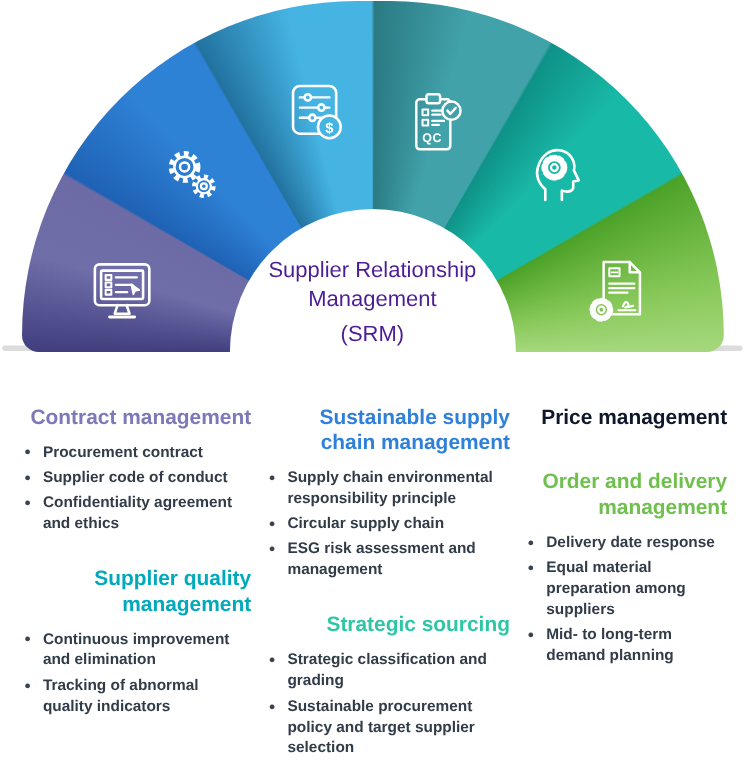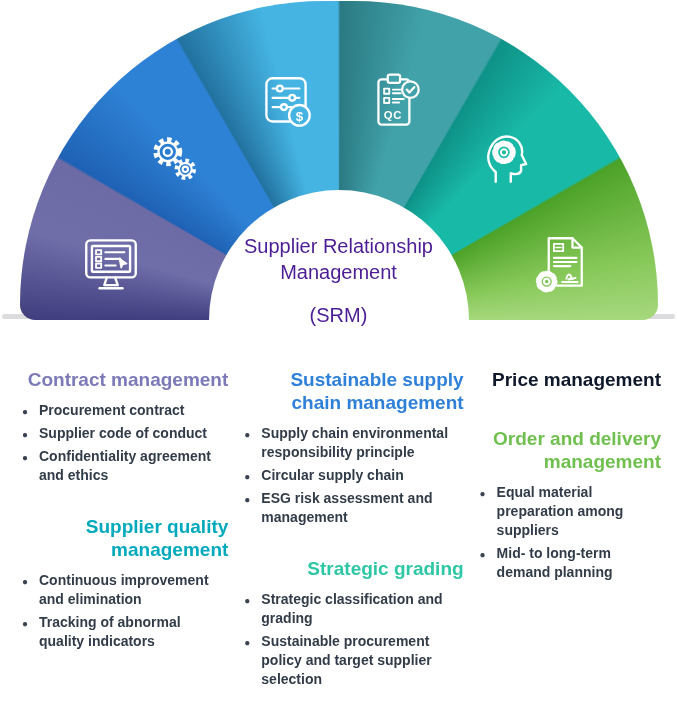--- a/index.html
+++ b/index.html
@@ -30,29 +30,29 @@
   }
   .inner-circle{
     position:absolute;left:209px;top:190px;width:260px;height:260px;
     border-radius:50%;background:#ffffff;z-index:2;
   }
   .seg-icon{position:absolute;width:66px;height:66px;z-index:3;}
   .seg-icon svg{width:100%;height:100%;}
   .icon-1{left:78px;top:230px;}
   .icon-2{left:142px;top:126px;}
   .icon-3{left:253px;top:71px;}
-  .icon-4{left:364px;top:69px;}
+  .icon-4{left:364px;top:80px;}
   .icon-5{left:472px;top:124px;}
   .icon-6{left:524px;top:230px;}
   .center-text{
     position:absolute;left:50%;top:233px;transform:translateX(-50%);
     width:260px;text-align:center;color:#4c1d95;z-index:4;
     font-weight:normal;font-size:20px;line-height:26px;
   }
-  .srm-line{margin-top:17px;}
+  .srm-line{margin-top:6px;}
   
   .sections{
     display:flex;gap:16px;padding:34px 16px 0 22px;box-sizing:border-box;width:677px;
   }
   .col{display:flex;flex-direction:column;}
   .col-1{width:207px;}
   .col-2{width:220px;}
   .col-3{width:182px;}
   .sec{margin-bottom:26px;}
   .sec h3{
@@ -197,35 +197,36 @@
     <div class="col col-2">
       <section class="sec">
         <h3 class="h-sustain">Sustainable supply chain management</h3>
         <ul class="bl">
           <li>Supply chain environmental responsibility principle</li>
           <li>Circular supply chain</li>
           <li>ESG risk assessment and management</li>
         </ul>
       </section>
       <section class="sec">
-        <h3 class="h-sourcing">Strategic grading</h3>
+        <h3 class="h-sourcing">Strategic sourcing</h3>
         <ul class="bl">
           <li>Strategic classification and grading</li>
           <li>Sustainable procurement policy and target supplier selection</li>
         </ul>
       </section>
     </div>
 
     <div class="col col-3">
       <section class="sec">
         <h3 class="h-price">Price management</h3>
       </section>
       <section class="sec">
         <h3 class="h-order">Order and delivery management</h3>
         <ul class="bl">
+          <li>Delivery date response</li>
           <li>Equal material preparation among suppliers</li>
           <li>Mid- to long-term demand planning</li>
         </ul>
       </section>
     </div>
 
   </div>
 </div>
 
 </body></html>

